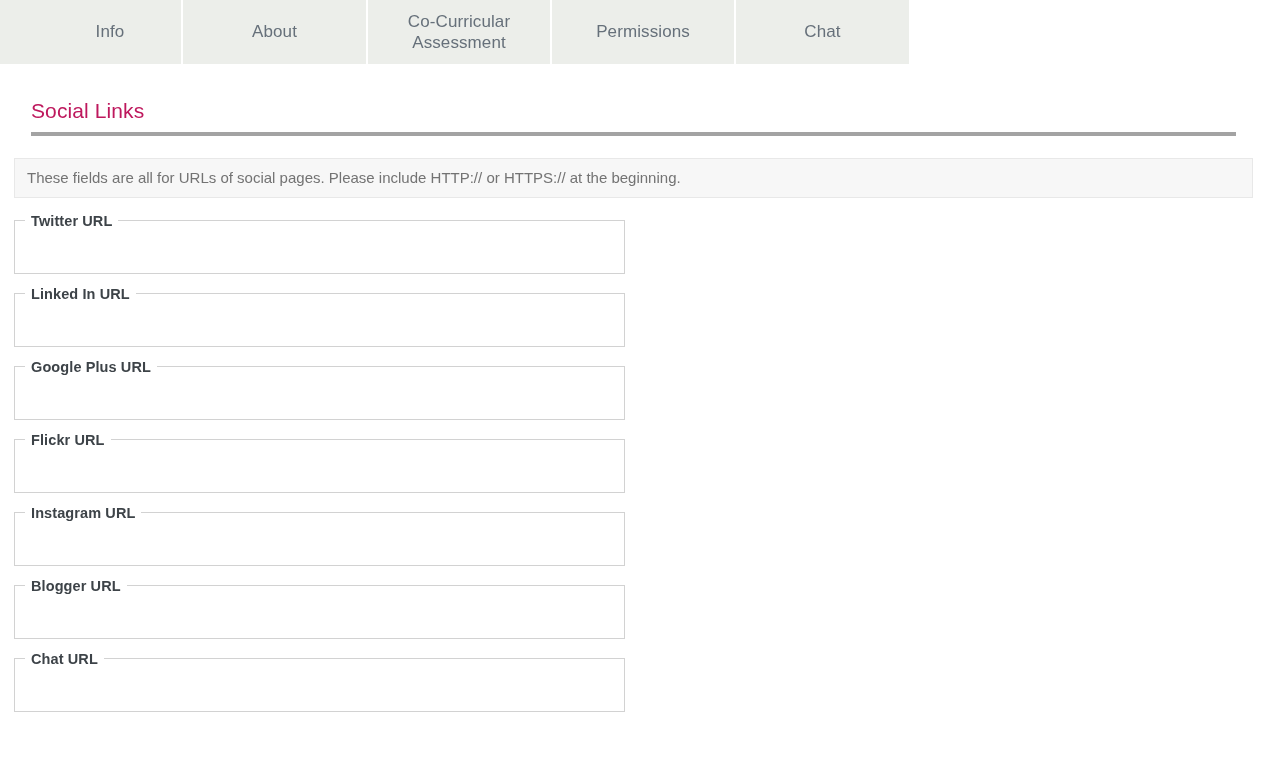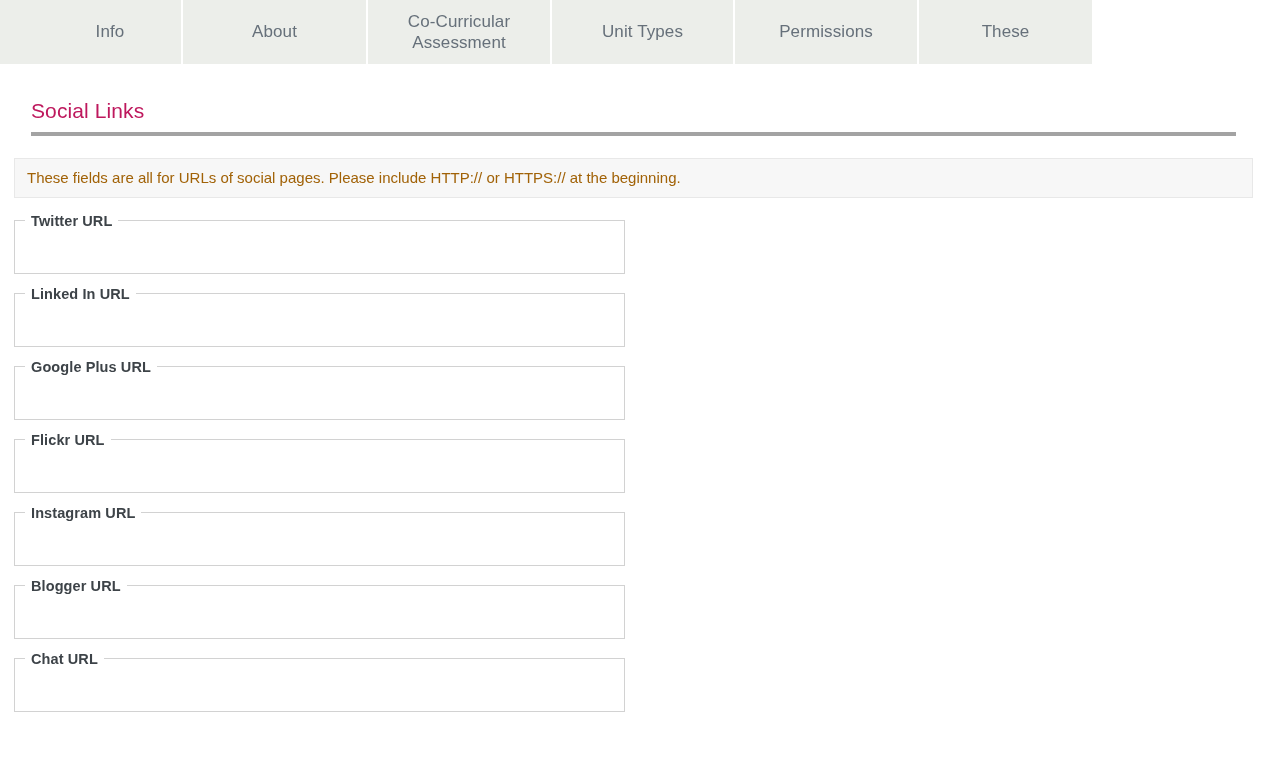--- a/index.html
+++ b/index.html
@@ -67,21 +67,21 @@
     padding: 18px 0 9px 0;
     border-bottom: 4px solid #a3a3a3;
     letter-spacing: 0.1px;
   }
 
   .notice {
     margin-top: 22px;
     background: #f7f7f7;
     border: 1px solid #e8e8e8;
     font-size: 15px;
-    color: #a16207;
+    color: #737373;
     padding: 9px 12px;
     line-height: 1.3;
   }
 
   
   .form-grid {
     display: flex;
     flex-wrap: wrap;
     margin-top: 16px;
     column-gap: 24px;
@@ -142,28 +142,25 @@
 <div class="tabbar">
     <div class="tab tab-w-info">
       <span>Info</span>
     </div>
     <div class="tab tab-w-about">
       <span>About</span>
     </div>
     <div class="tab tab-w-cocur">
       <span>Co-Curricular Assessment</span>
     </div>
-    <div class="tab tab-w-unit">
-      <span>Unit Types</span>
-    </div>
     <div class="tab tab-w-perm">
       <span>Permissions</span>
     </div>
     <div class="tab tab-w-admin">
-      <span>These</span>
+      <span>Chat</span>
     </div>
   </div>
 
 <div class="page">
   <h1 class="page-title">Social Links</h1>
 
   <div class="notice">These fields are all for URLs of social pages. Please include HTTP:// or HTTPS:// at the beginning.</div>
 
   <div class="form-grid">
       <fieldset class="field">

